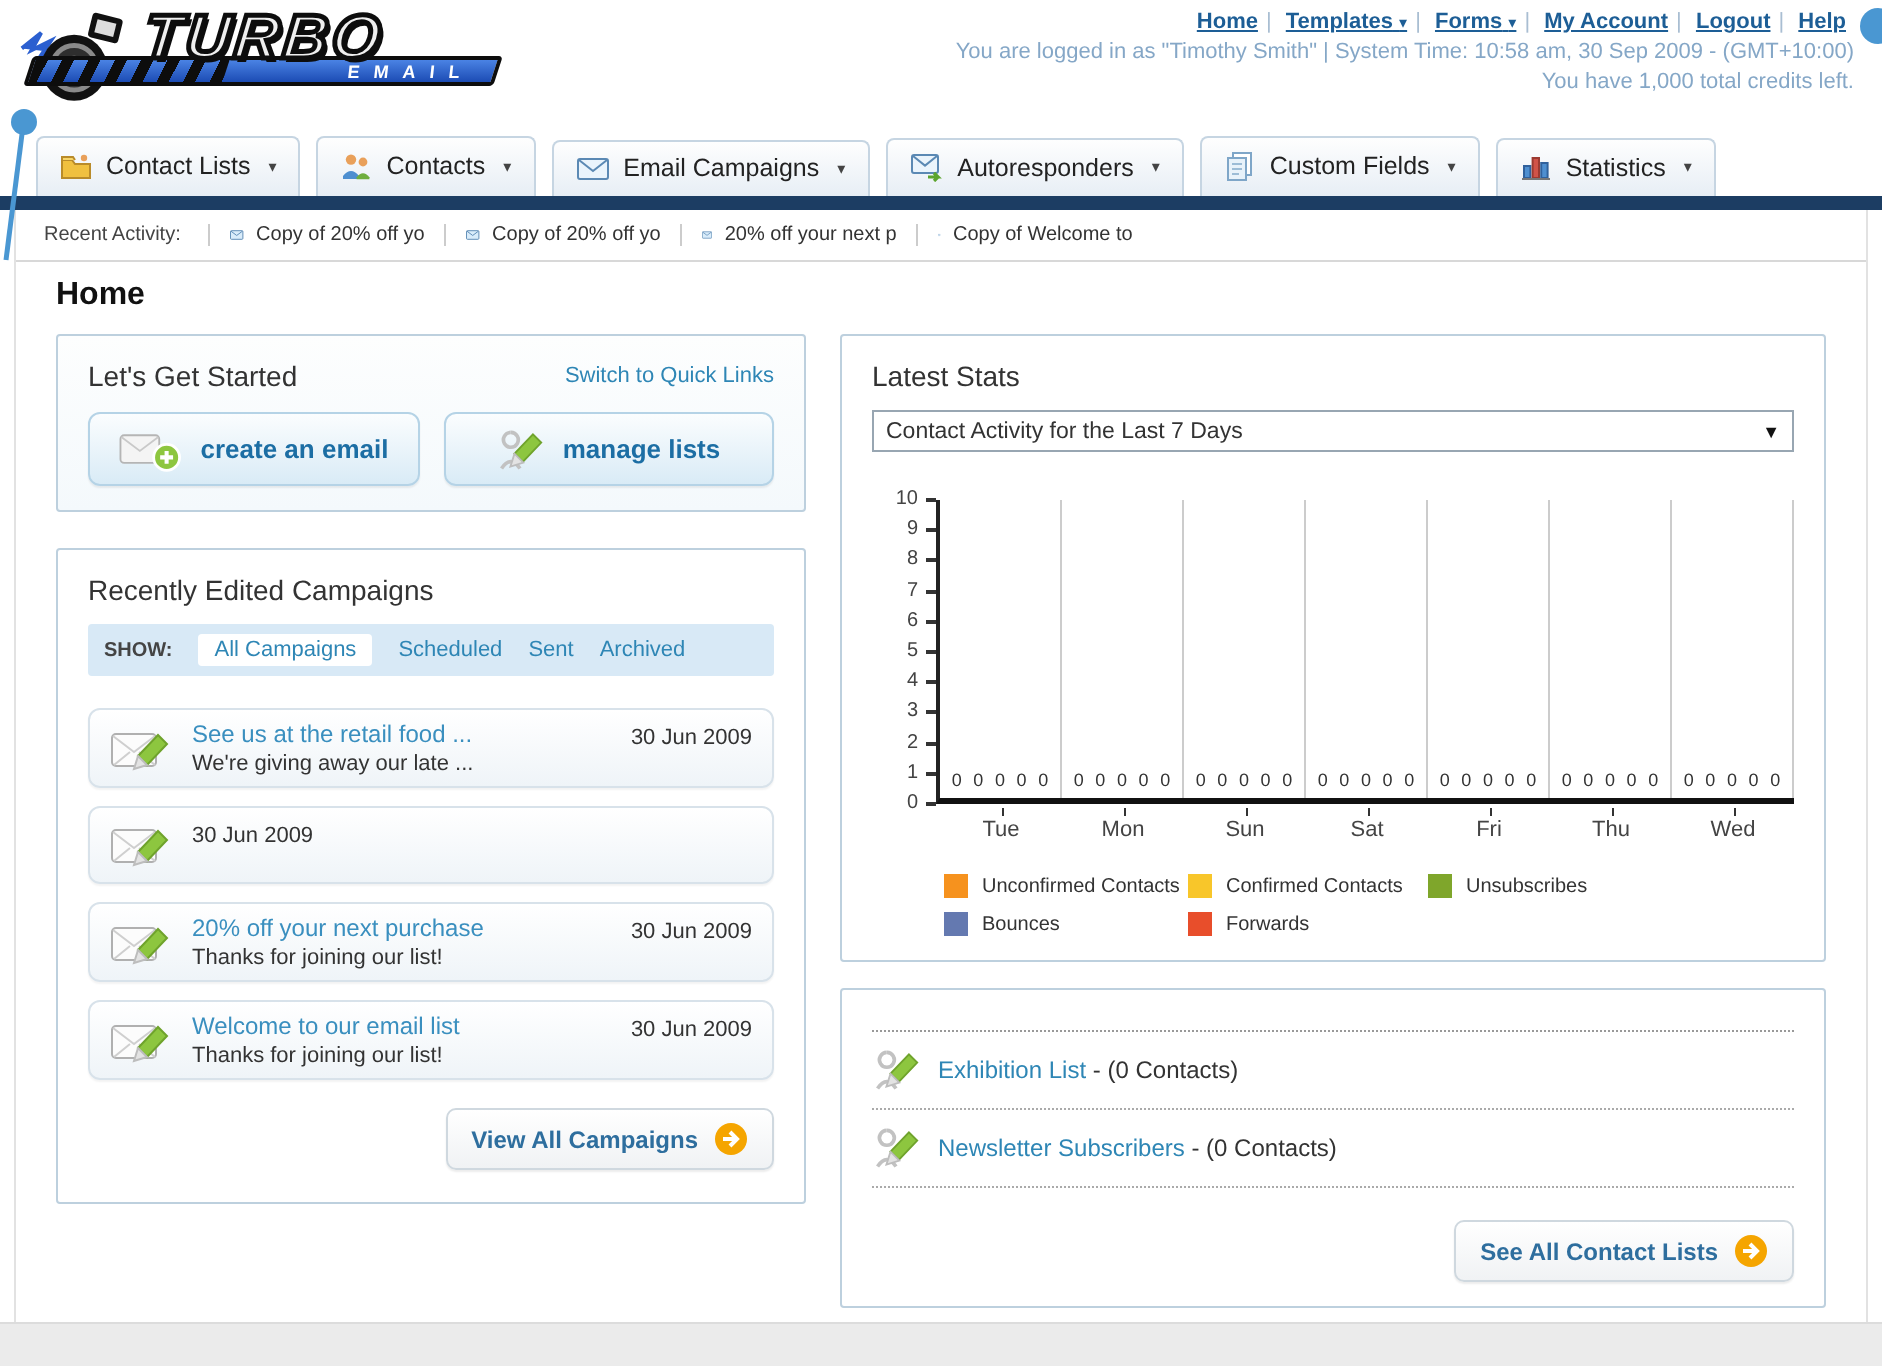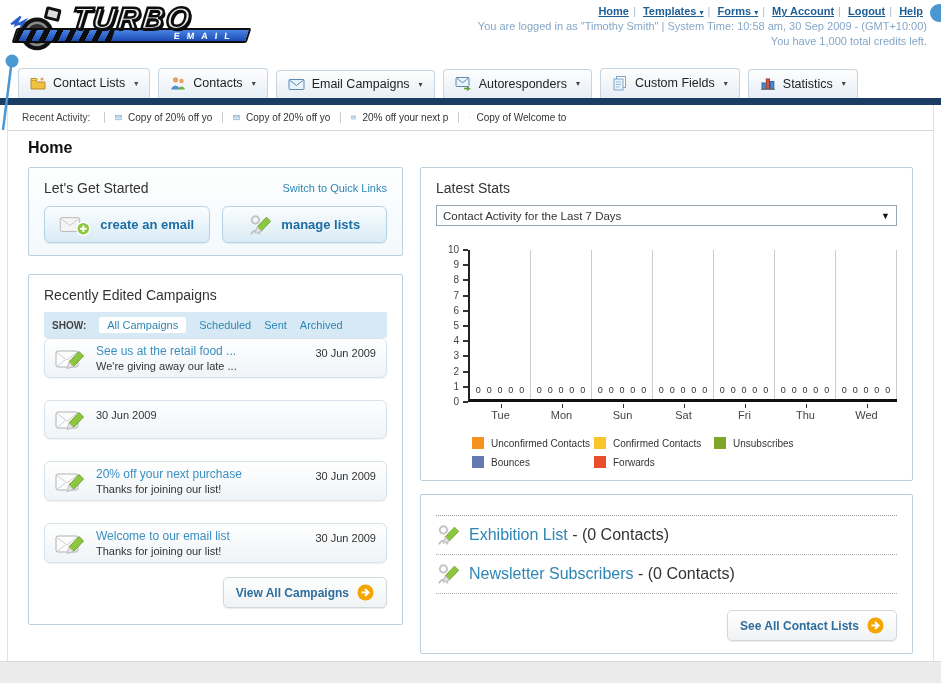--- a/index.html
+++ b/index.html
@@ -77,21 +77,21 @@
     flex:1; height:37px; display:flex; align-items:center; justify-content:center; gap:9px;
     background:linear-gradient(#fbfdfe,#d9ebf6); border:1px solid #b5d3e6; border-radius:6px;
     font-size:13px; font-weight:bold; color:#1c6ea4; cursor:pointer; box-shadow:0 1px 1px rgba(0,0,0,.07);
   }
 
   
   .show-bar { margin-top:9px; background:#d8e9f6; border-radius:2px; padding:5px 8px; display:flex; align-items:center; gap:13px; font-size:11px; }
   .show-label { font-size:10px; font-weight:bold; color:#444; }
   .show-filter { color:#2e86b5; cursor:pointer; }
   .show-filter.active { background:#fff; color:#2e86b5; padding:2px 8px; border-radius:2px; }
-  .camp-list { margin-top:0; display:flex; flex-direction:column; gap:22px; }
+  .camp-list { margin-top:16px; display:flex; flex-direction:column; gap:9px; }
   .camp-item {
     border:1px solid #d8e2ea; border-radius:6px; background:linear-gradient(#ffffff,#eff4f8);
     padding:5px 10px; display:flex; align-items:center; gap:9px; cursor:pointer; box-shadow:0 1px 1px rgba(0,0,0,.05);
   }
   .camp-text { flex:1; min-width:0; }
   .camp-title { font-size:12px; color:#3a8fbf; }
   .camp-sub { font-size:11px; color:#333; margin-top:2px; }
   .camp-date { font-size:11px; color:#333; align-self:flex-start; margin-top:3px; white-space:nowrap; }
   .view-all-row { display:flex; justify-content:flex-end; margin:14px 0 4px 0; }
   .pill-btn {
@@ -121,21 +121,21 @@
   .xlabel { flex:1; text-align:center; font-size:11px; color:#444; position:relative; padding-top:5px; }
   .xlabel::before { content:''; position:absolute; top:0; left:50%; width:1px; height:4px; background:#333; }
   .legend { margin:16px 0 0 36px; display:grid; grid-template-columns:122px 120px auto; row-gap:7px; }
   .legend-item { display:flex; align-items:center; gap:7px; font-size:10px; color:#333; }
   .legend-swatch { width:12px; height:12px; flex:none; }
 
   
   .panel-cl { min-height:156px; display:flex; flex-direction:column; }
   .dotted { border:none; border-top:1px dotted #999; margin:8px 0 0 0; }
   .cl-item { display:flex; align-items:center; gap:9px; padding:7px 0; border-bottom:1px dotted #aaa; cursor:pointer; }
-  .cl-text { font-size:16px; color:#333; }
+  .cl-text { font-size:12px; color:#333; }
   .cl-text a { color:#2e86b5; }
   .cl-footer { display:flex; justify-content:flex-end; margin-top:16px; }
 
   
   .footer-strip { flex:none; height:22px; background:#ebebeb; border-top:1px solid #dcdcdc; }
 
   svg { display:block; }
 </style>
 </head>
 <body>

